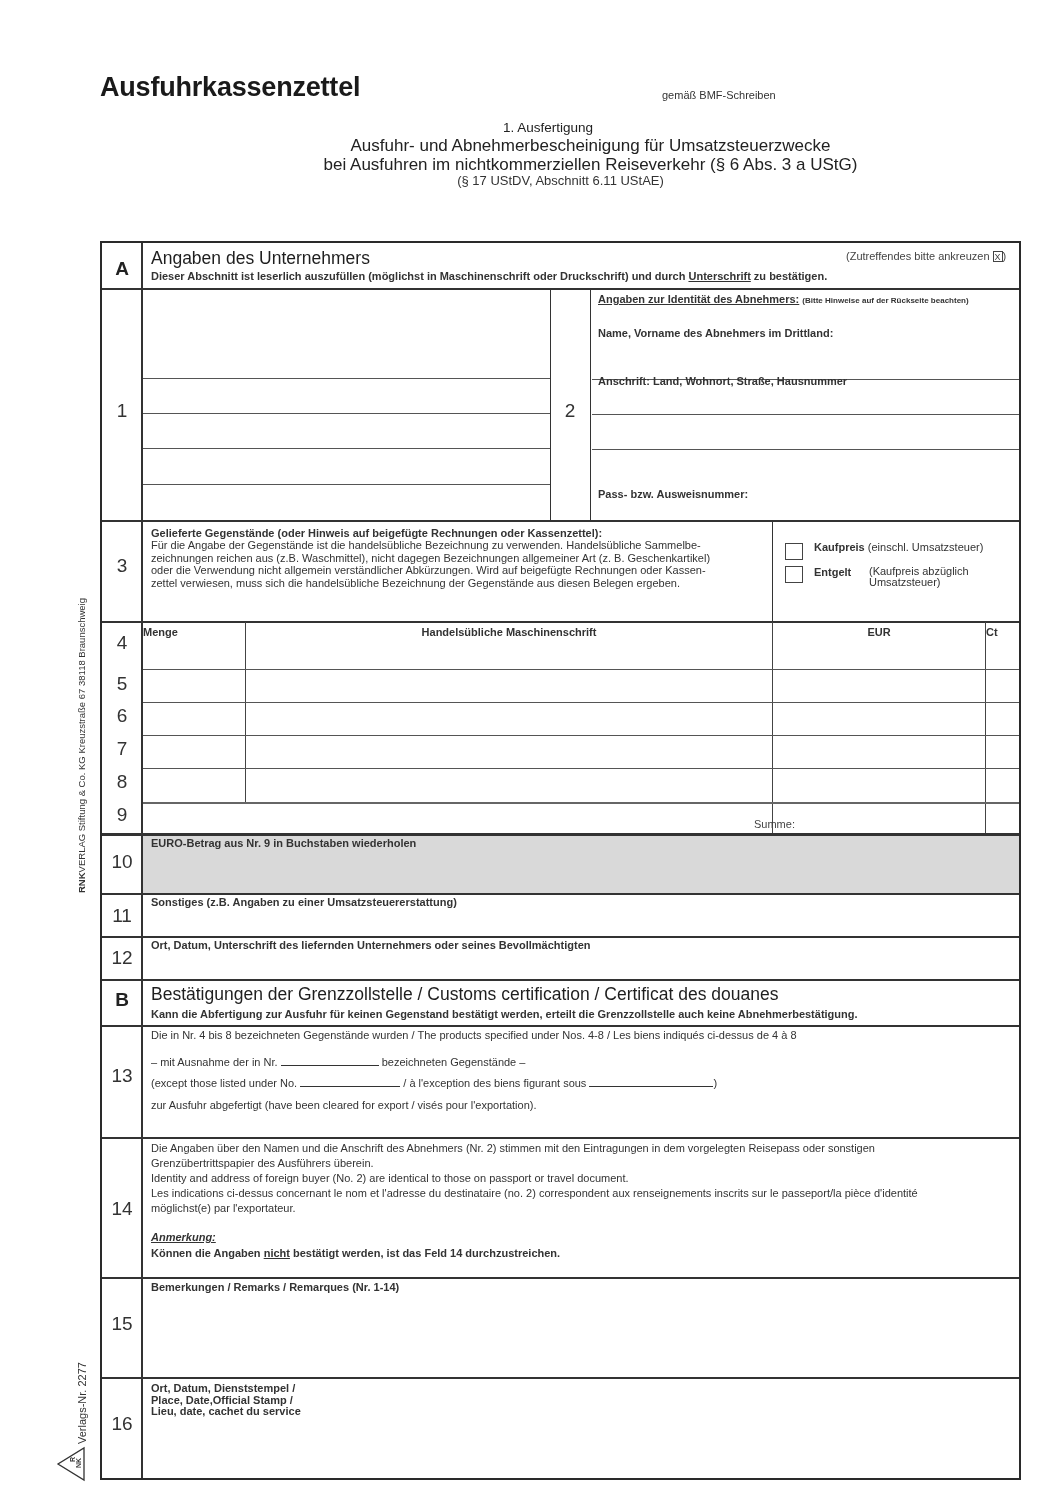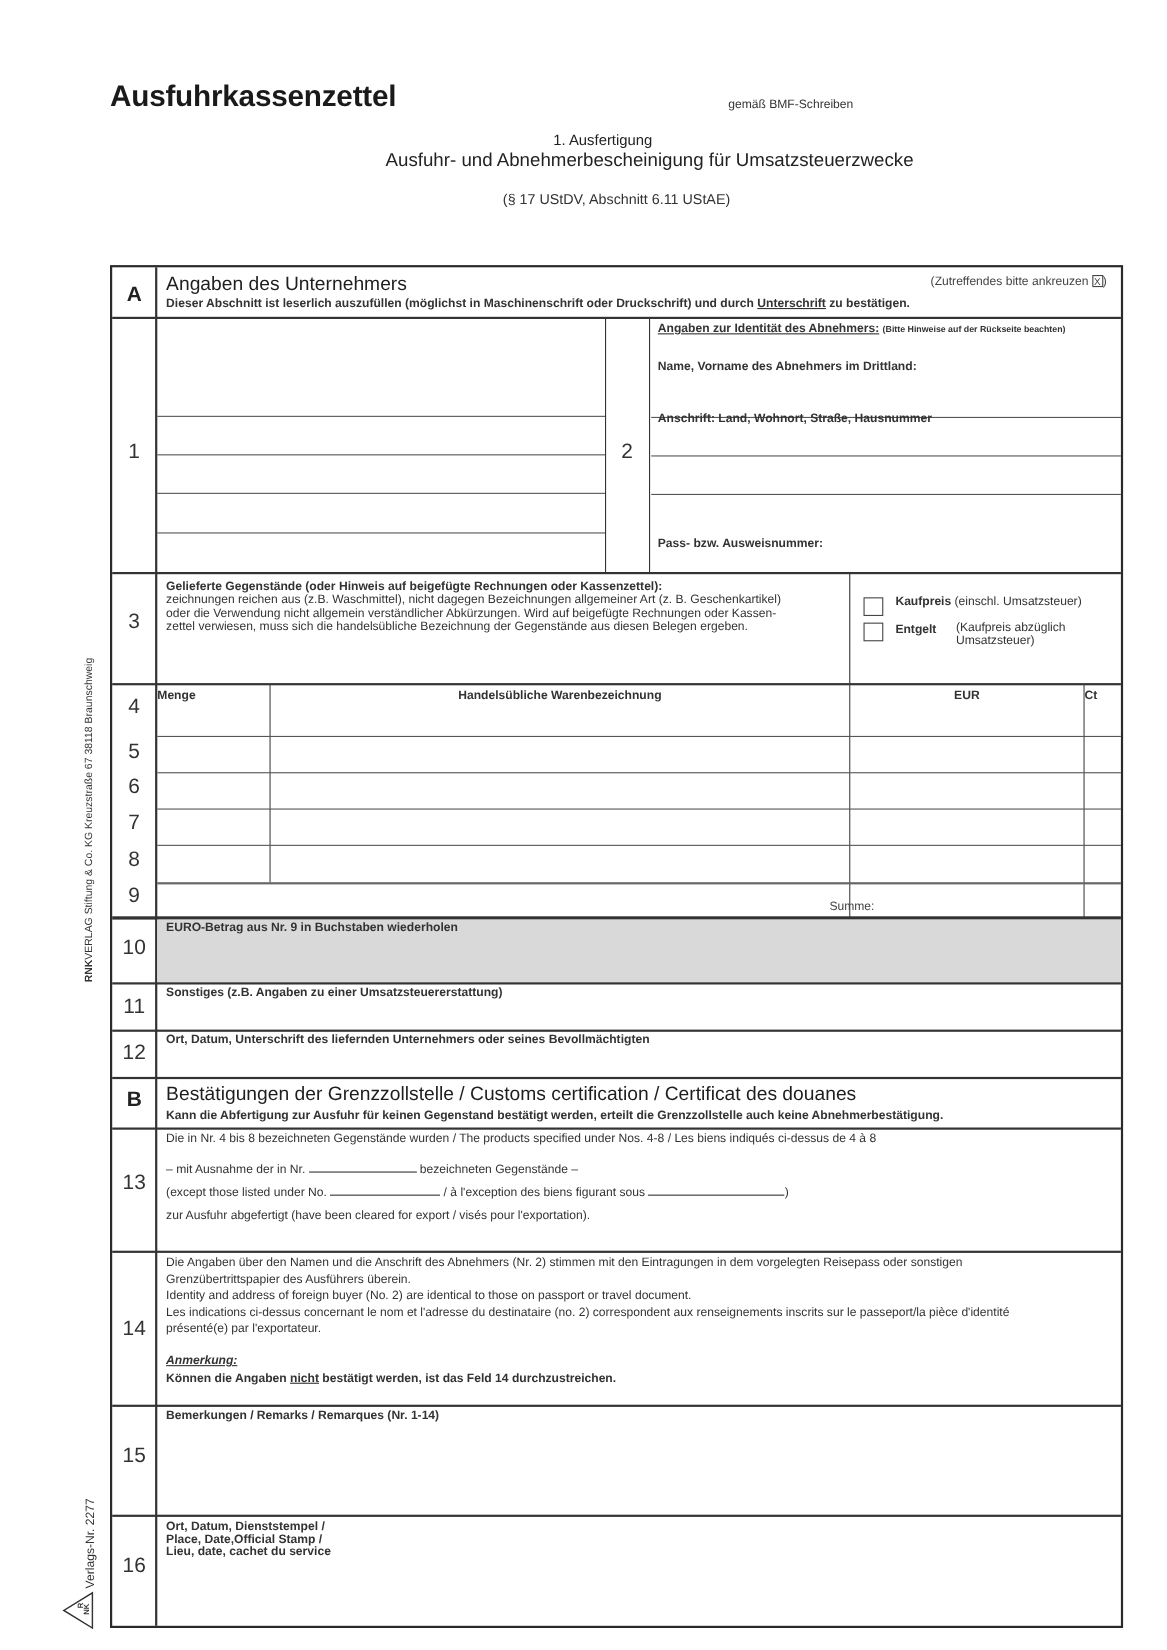--- a/index.html
+++ b/index.html
@@ -35,20 +35,21 @@
   .side { position: absolute; transform: rotate(-90deg); transform-origin: left top; font-size: 9.5px; color: #333; white-space: nowrap; }
 </style>
 </head>
 <body>
 
 <div class="abs title">Ausfuhrkassenzettel</div>
 <div class="abs gemaess">gemäß BMF-Schreiben</div>
 <div class="abs sub1">1. Ausfertigung</div>
 <div class="abs sub2">
   <div>Ausfuhr- und Abnehmerbescheinigung für Umsatzsteuerzwecke</div>
+  <div>bei Ausfuhren im nichtkommerziellen Reiseverkehr (§ 6 Abs. 3 a UStG)</div>
 </div>
 <div class="abs sub3">(§ 17 UStDV, Abschnitt 6.11 UStAE)</div>
 
 <div class="side" style="left:76px; top:893px;"><b>RNK</b><span>VERLAG Stiftung &amp; Co. KG   Kreuzstraße 67   38118 Braunschweig</span></div>
 <div class="side" style="left:76px; top:1444px; font-size:11px;">Verlags-Nr. 2277</div>
 <svg class="abs" style="left:56px; top:1446px;" width="30" height="36" viewBox="0 0 30 36">
   <polygon points="28,2 28,34 2,18" fill="none" stroke="#333" stroke-width="1.3"></polygon>
   <text x="19" y="16" font-size="7" font-weight="bold" fill="#333" transform="rotate(-90 19 16)" font-family="Liberation Sans, sans-serif">R</text>
   <text x="25" y="22" font-size="7" font-weight="bold" fill="#333" transform="rotate(-90 25 22)" font-family="Liberation Sans, sans-serif">NK</text>
 </svg>
@@ -82,41 +83,42 @@
   <div style="position:absolute; left:490px; top:137px; width:427px; height:100px;"></div>
   <div class="hlt" style="left:490px; top:171px; width:427px;"></div>
   <div class="hlt" style="left:490px; top:206px; width:427px;"></div>
   <div class="lbl lblb" style="left:496px; top:245px;">Pass- bzw. Ausweisnummer:</div>
   <div style="position:absolute; left:490px; top:241px; width:427px; height:36px;"></div>
   <div class="hl" style="left:0; top:277px; width:917px;"></div>
 
   <div class="num" style="top:312px;">3</div>
   <div class="lbl" style="left:49px; top:284px; line-height:12.4px;">
     <div class="lblb">Gelieferte Gegenstände (oder Hinweis auf beigefügte Rechnungen oder Kassenzettel):</div>
+    <div>Für die Angabe der Gegenstände ist die handelsübliche Bezeichnung zu verwenden. Handelsübliche Sammelbe-</div>
     <div>zeichnungen reichen aus (z.B. Waschmittel), nicht dagegen Bezeichnungen allgemeiner Art (z. B. Geschenkartikel)</div>
     <div>oder die Verwendung nicht allgemein verständlicher Abkürzungen. Wird auf beigefügte Rechnungen oder Kassen-</div>
     <div>zettel verwiesen, muss sich die handelsübliche Bezeichnung der Gegenstände aus diesen Belegen ergeben.</div>
   </div>
   <div class="vlt" style="left:670px; top:278px; height:101px; background:#333;"></div>
   <div class="cb" style="left:683px; top:300px;"></div>
   <div class="lbl" style="left:712px; top:298px;"><b>Kaufpreis</b> <span>(einschl. Umsatzsteuer)</span></div>
   <div class="cb" style="left:683px; top:323px;"></div>
   <div class="lbl lblb" style="left:712px; top:323px;">Entgelt</div>
   <div class="lbl" style="left:767px; top:323px; line-height:11px;">
     <div>(Kaufpreis abzüglich</div>
     <div>Umsatzsteuer)</div>
   </div>
   <div class="hl" style="left:0; top:378px; width:917px;"></div>
 
   <div class="vlt" style="left:143px; top:379px; height:180px; background:#444;"></div>
   <div class="vlt" style="left:670px; top:379px; height:212px; background:#444;"></div>
   <div class="vlt" style="left:883px; top:379px; height:212px; background:#444;"></div>
 
   <div class="lbl lblb" style="left:41px; width:102px; top:383px; ">Menge</div>
-  <div class="lbl lblb" style="left:144px; width:526px; top:383px; text-align:center;">Handelsübliche Warenbezeichnung</div>
+  <div class="lbl lblb" style="left:144px; width:526px; top:383px; text-align:center;">Handelsübliche Maschinenschrift</div>
   <div class="lbl lblb" style="left:671px; width:212px; top:383px; text-align:center;">EUR</div>
   <div class="lbl lblb" style="left:884px; width:33px; top:383px; ">Ct</div>
 
   <div class="num" style="top:389px;">4</div>
   <div class="num" style="top:430px;">5</div>
   <div class="num" style="top:462px;">6</div>
   <div class="num" style="top:495px;">7</div>
   <div class="num" style="top:528px;">8</div>
 
   <div style="position:absolute; left:41px; top:396px; width:876px; height:30px;">
@@ -187,21 +189,21 @@
   <div class="lbl" style="left:49px; top:834px;"><span>(except those listed under No.</span> <span class="line" style="width:100px;"></span> <span>/ à l'exception des biens figurant sous</span> <span class="line" style="width:124px;"></span><span>)</span></div>
   <div class="lbl" style="left:49px; top:856px;">zur Ausfuhr abgefertigt (have been cleared for export / visés pour l'exportation).</div>
   <div class="hl" style="left:0; top:894px; width:917px;"></div>
 
   <div class="num" style="top:955px;">14</div>
   <div class="lbl" style="left:49px; top:898px; line-height:15px;">
     <div>Die Angaben über den Namen und die Anschrift des Abnehmers (Nr. 2) stimmen mit den Eintragungen in dem vorgelegten Reisepass oder sonstigen</div>
     <div>Grenzübertrittspapier des Ausführers überein.</div>
     <div>Identity and address of foreign buyer (No. 2) are identical to those on passport or travel document.</div>
     <div>Les indications ci-dessus concernant le nom et l'adresse du destinataire (no. 2) correspondent aux renseignements inscrits sur le passeport/la pièce d'identité</div>
-    <div>présenté(e) par l'exportateur.</div>
+    <div>möglichst(e) par l'exportateur.</div>
   </div>
   <div class="lbl lblb u" style="left:49px; top:988px;font-style:italic;">Anmerkung:</div>
   <div class="lbl lblb" style="left:49px; top:1004px;"><span>Können die Angaben </span><span class="u">nicht</span><span> bestätigt werden, ist das Feld 14 durchzustreichen.</span></div>
   <div class="hl" style="left:0; top:1034px; width:917px;"></div>
 
   <div class="num" style="top:1070px;">15</div>
   <div class="lbl lblb" style="left:49px; top:1038px;">Bemerkungen / Remarks / Remarques (Nr. 1-14)</div>
   <div style="position:absolute; left:41px; top:1052px; width:876px; height:82px;"></div>
   <div class="hl" style="left:0; top:1134px; width:917px;"></div>
 

